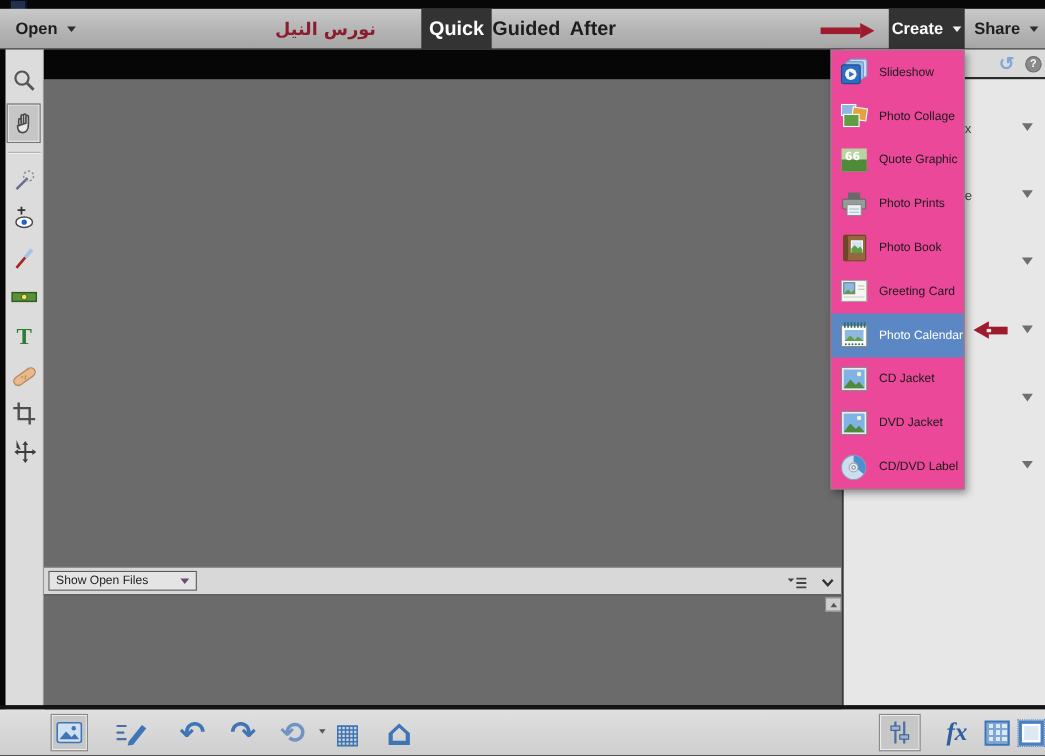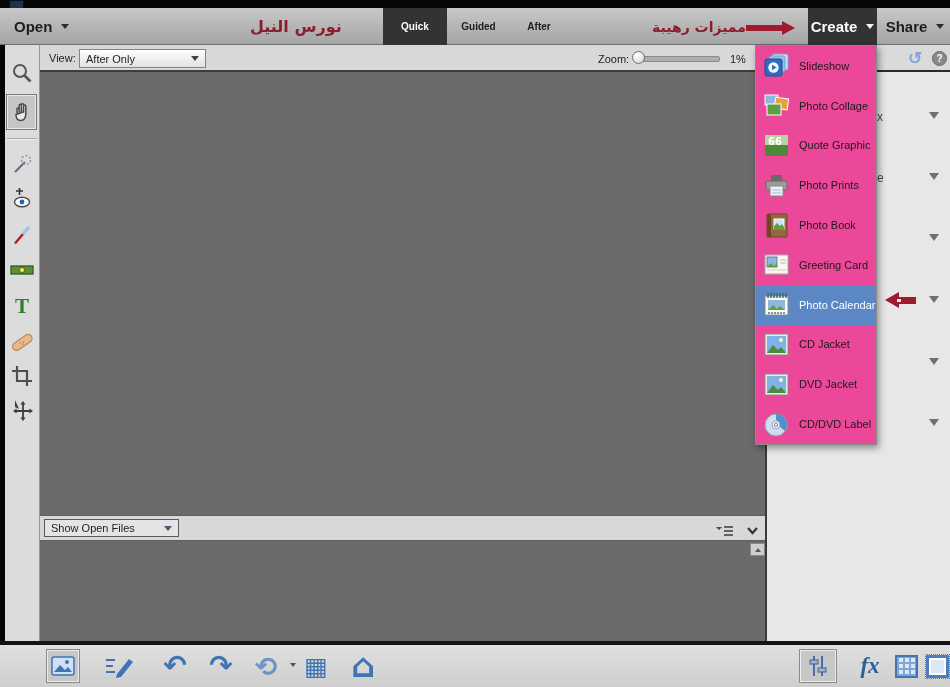--- a/index.html
+++ b/index.html
@@ -13,21 +13,21 @@
 
   
   .navbar{left:0;top:8px;width:950px;height:37px;
           background:linear-gradient(#c9c9c9,#b4b4b4 55%,#a6a6a6);
           border-bottom:1px solid #6f6f6f;box-sizing:border-box;padding-left:20px;}
   .nav-btn{position:absolute;top:0;height:37px;display:flex;align-items:center;justify-content:center;
            font-size:15px;font-weight:bold;color:#1d1d1d;gap:9px;}
   .caret-down{width:0;height:0;border:4px solid transparent;border-top:5px solid #2c2c2c;margin-top:4px;}
   .caret-down.white{border-top-color:#f2f2f2;}
   .tab{position:absolute;top:0;height:37px;line-height:37px;text-align:center;
-       font-size:10px;font-weight:bold;color:#1d1d1d;}
+       font-size:18px;font-weight:bold;color:#1d1d1d;}
   .tab.active{background:#333333;color:#fdfdfd;}
   .dark-btn{background:#333333;color:#fdfdfd;text-align:right;}
   .arabic{color:#8a1d2e;font-weight:bold;font-family:"DejaVu Sans",sans-serif;}
 
   
   .arrow-right{display:flex;align-items:center;}
   .arrow-right .tail{width:36px;height:6px;background:#9e1b2e;}
   .arrow-right .head{width:0;height:0;border:7px solid transparent;border-left:13px solid #9e1b2e;}
   .arrow-left{display:flex;align-items:center;}
   .arrow-left .head{width:0;height:0;border:8px solid transparent;border-right:14px solid #9e1b2e;}
@@ -125,23 +125,20 @@
     <div class="tab active" style="left:383px;width:64px;">
       <span>Quick</span>
     </div>
     <div class="tab" style="left:447px;width:63px;">
       <span>Guided</span>
     </div>
     <div class="tab" style="left:510px;width:58px;">
       <span>After</span>
     </div>
 
-    <div class="nav-btn arabic" style="left:652px;font-size:14px;">
-      <span>مميزات رهيبة</span>
-    </div>
 
     <div class="abs arrow-right" style="left:746px;top:13px;">
       <div class="tail"></div>
         <div class="head"></div>
     </div>
 
     <div class="nav-btn dark-btn" style="left:808px;width:69px;">
       <span>Create</span>
       <span class="caret-down white"></span>
     </div>
@@ -210,31 +207,20 @@
     </div>
     <div class="tool" style="top:351px;">
       <svg width="24" height="24" viewBox="0 0 24 24">
           <path d="M13 6v14 M6 13h14" stroke="#3d3d3d" stroke-width="1.8"></path>
           <path d="M13 3l2.6 3.6h-5.2z M13 23l-2.6-3.6h5.2z M3 13l3.6-2.6v5.2z M23 13l-3.6-2.6v5.2z" fill="#3d3d3d"></path>
           <path d="M5 2l4 9-4-2z" fill="#3d3d3d"></path>
         </svg>
     </div>
   </div>
 
-  <div class="abs view-bar">
-    <span class="small-label" style="left:9px;top:7px;">View:</span>
-    <div class="dropdown" style="left:39px;top:4px;width:127px;height:19px;">
-      <span>After Only</span>
-      <span class="dd-caret"></span>
-    </div>
-    <span class="small-label" style="left:558px;top:8px;">Zoom:</span>
-    <div class="slider-track" style="left:598px;top:11px;width:80px;"></div>
-    <div class="slider-thumb" style="left:592px;top:6px;"></div>
-    <span class="small-label" style="left:690px;top:8px;">1%</span>
-  </div>
 
   <div class="abs canvas"></div>
 
   <div class="abs bin-bar">
     <div class="dropdown" style="left:4px;top:3px;width:135px;height:18px;background:#e4e4e4;border-color:#5a5a5a;">
       <span>Show Open Files</span>
       <span class="dd-caret" style="border-top-color:#6a4a7a;"></span>
     </div>
     <div class="abs" style="left:676px;top:7px;">
       <svg width="18" height="12" viewBox="0 0 18 12">

